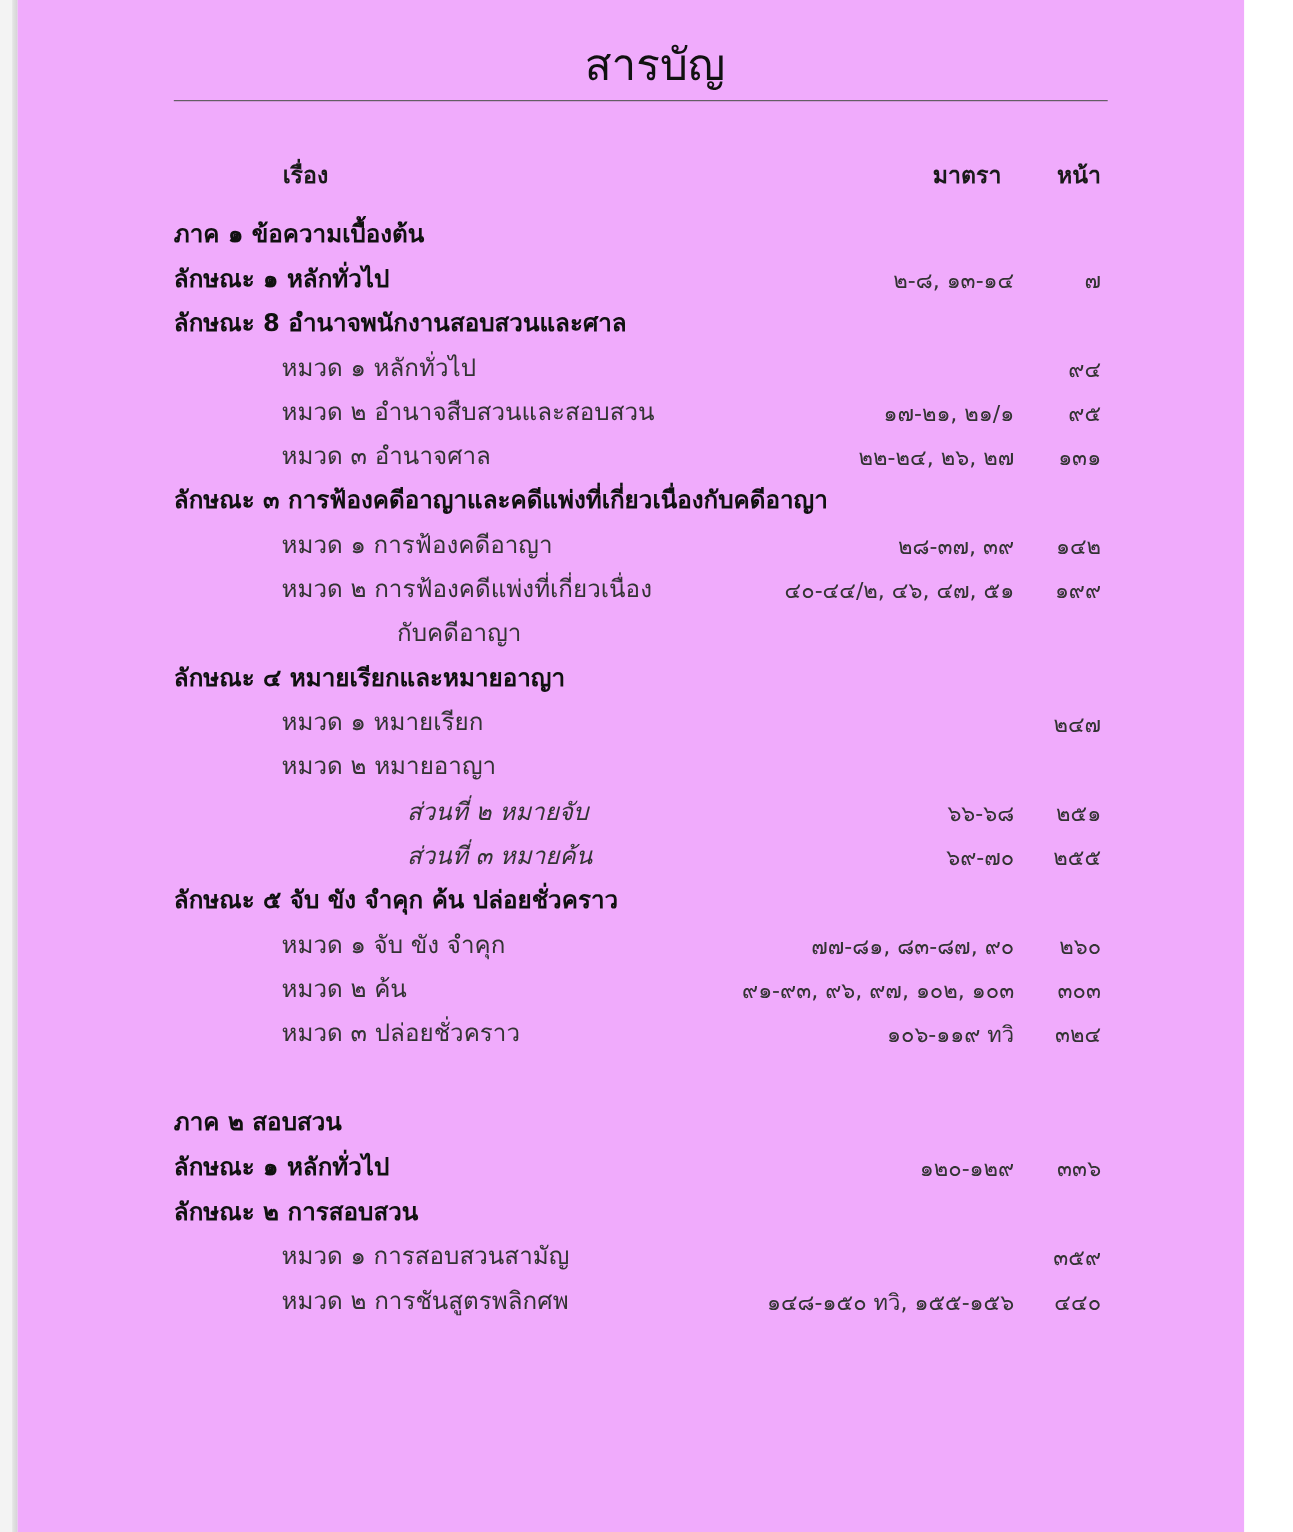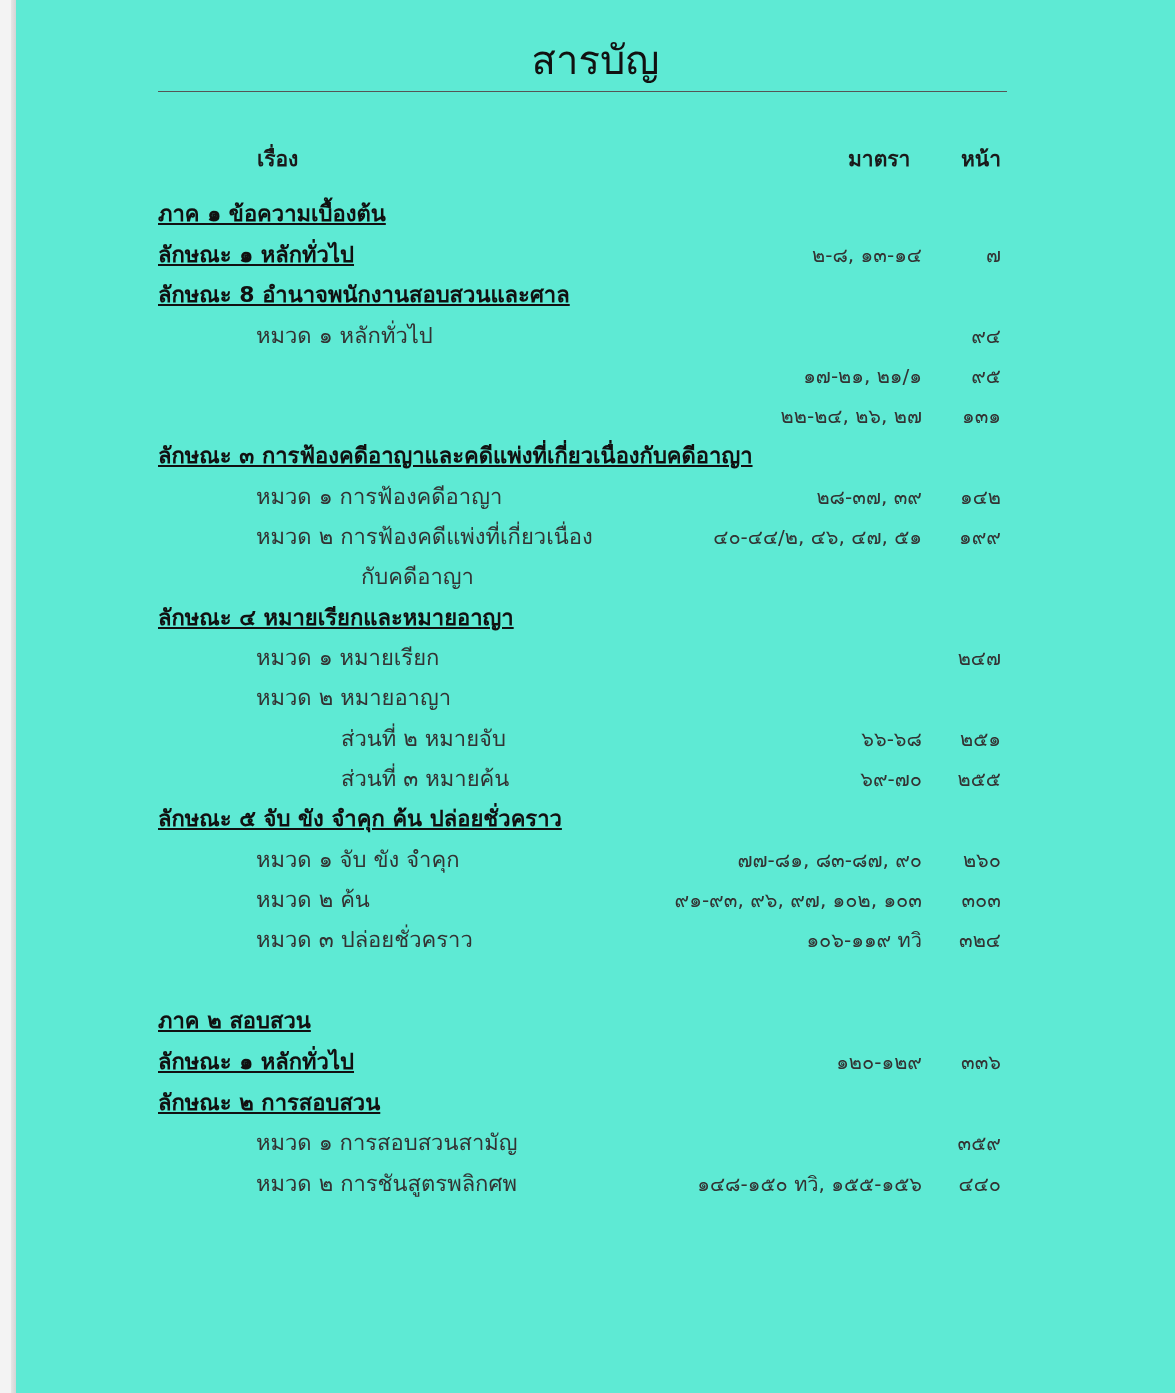--- a/index.html
+++ b/index.html
@@ -23,22 +23,23 @@
     }
     .left-shadow {
       position: absolute;
       left: 11px; top: 0;
       width: 5px; height: 1393px;
       background: linear-gradient(to right, #e6e6e6, #d4d4d4);
     }
     .page {
       position: absolute;
       left: 16px; top: 0;
-      width: 1159px; height: 1393px;
-      background: #5eead4;
+      width: 1069px; height: 1393px;
+      background: #f0abfc;
+      padding-left: 46px;
     }
     .title {
       position: absolute;
       left: 0; width: 1159px;
       top: 30px;
       text-align: center;
       font-size: 40px;
       font-weight: normal;
       color: #111;
       letter-spacing: 0px;
@@ -80,36 +81,36 @@
       position: absolute;
       white-space: nowrap;
       font-size: 22px;
     }
     .row.lvl-part .label,
     .row.lvl-title .label {
       left: 142px;
       font-weight: bold;
       font-size: 22px;
       color: #111;
-      text-decoration: underline;
     }
     .row.lvl-chapter .label {
       left: 240px;
       font-weight: normal;
       color: #333;
     }
     .row.lvl-cont .label {
       left: 345px;
       font-weight: normal;
       color: #333;
     }
     .row.lvl-sub .label {
-      left: 325px;
-      font-weight: normal;
-      color: #333;
+      left: 354px;
+      font-weight: normal;
+      color: #333;
+      font-style: italic;
     }
     .row .sections {
       position: absolute;
       right: 253px;
       white-space: nowrap;
       font-size: 20px;
       color: #333;
       text-align: left;
     }
     .row .pageno {
@@ -150,24 +151,26 @@
       <span class="label">ลักษณะ 8 อำนาจพนักงานสอบสวนและศาล</span>
       <span class="sections"></span>
       <span class="pageno"></span>
     </div>
     <div class="row lvl-chapter" style="top:316px">
       <span class="label">หมวด ๑ หลักทั่วไป</span>
       <span class="sections"></span>
       <span class="pageno">๙๔</span>
     </div>
     <div class="row lvl-chapter" style="top:356px">
+      <span class="label">หมวด ๒ อำนาจสืบสวนและสอบสวน</span>
       <span class="sections">๑๗-๒๑, ๒๑/๑</span>
       <span class="pageno">๙๕</span>
     </div>
     <div class="row lvl-chapter" style="top:396px">
+      <span class="label">หมวด ๓ อำนาจศาล</span>
       <span class="sections">๒๒-๒๔, ๒๖, ๒๗</span>
       <span class="pageno">๑๓๑</span>
     </div>
     <div class="row lvl-title" style="top:436px">
       <span class="label">ลักษณะ ๓ การฟ้องคดีอาญาและคดีแพ่งที่เกี่ยวเนื่องกับคดีอาญา</span>
       <span class="sections"></span>
       <span class="pageno"></span>
     </div>
     <div class="row lvl-chapter" style="top:477px">
       <span class="label">หมวด ๑ การฟ้องคดีอาญา</span>

